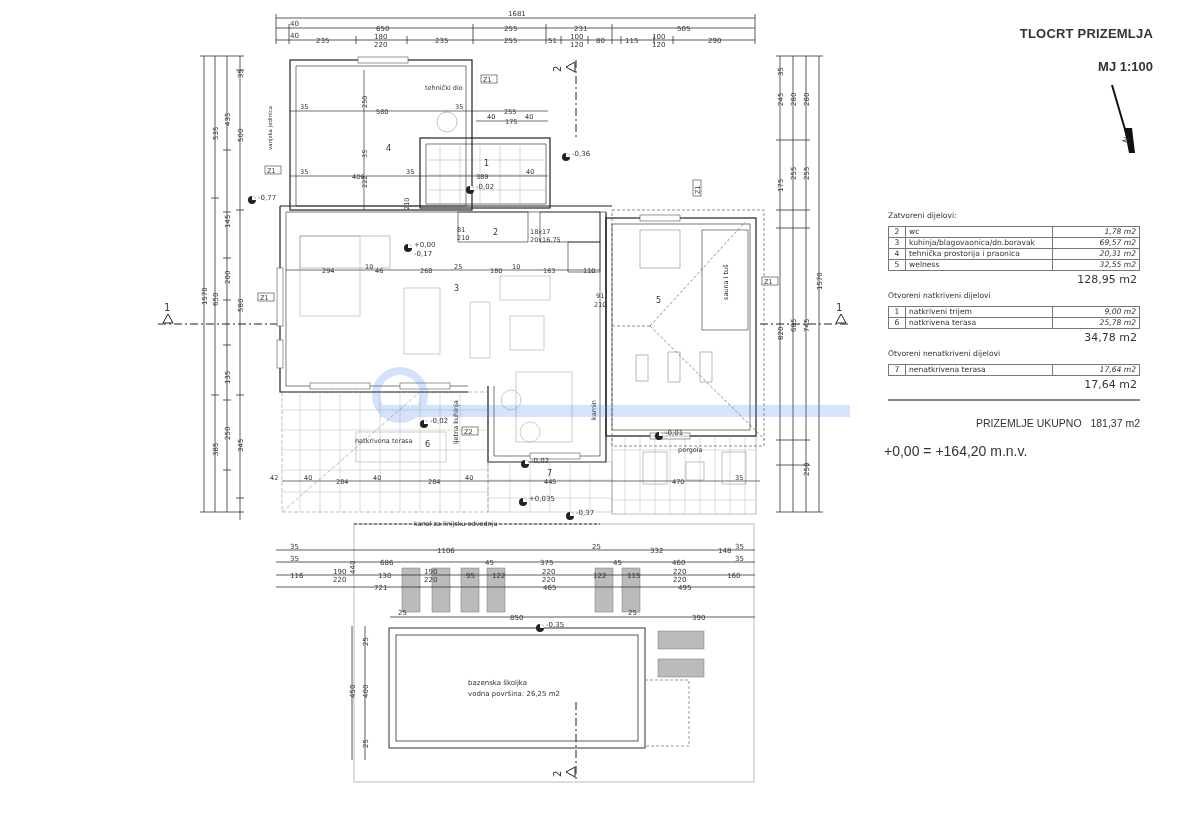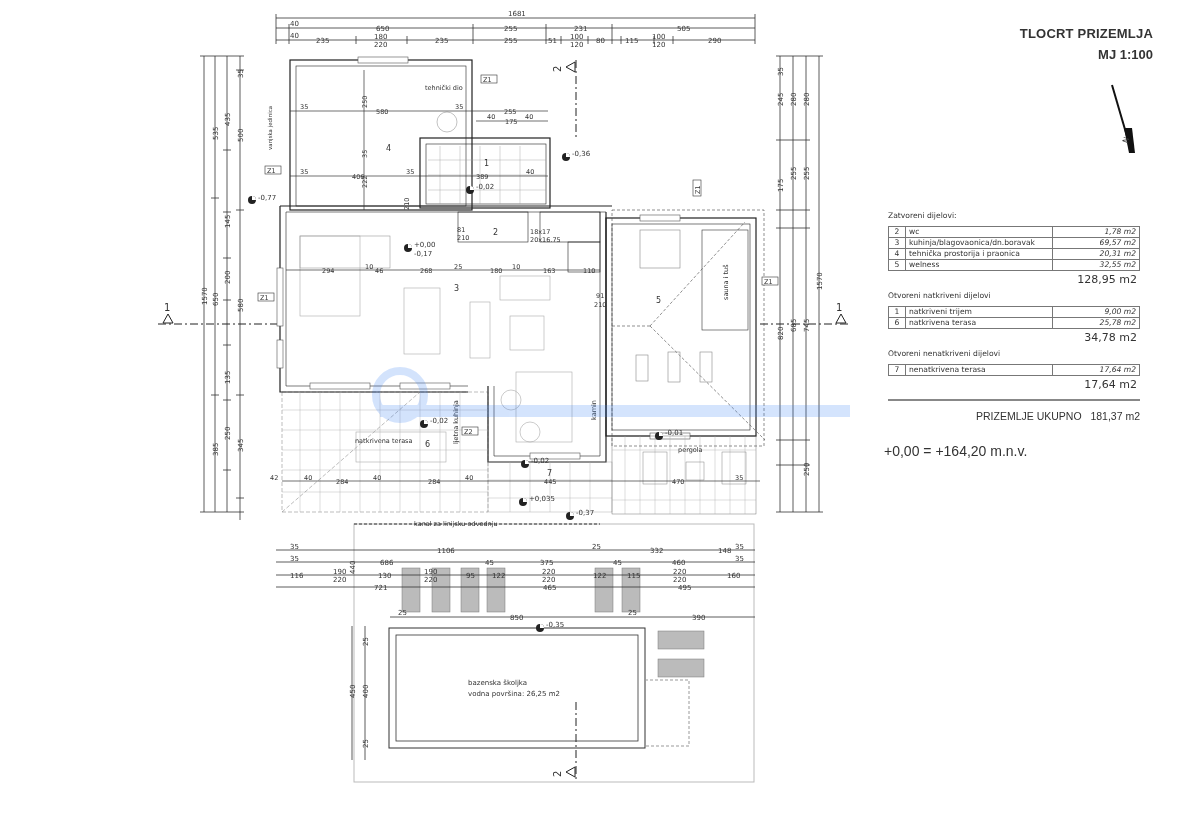--- a/index.html
+++ b/index.html
@@ -1,28 +1,28 @@
 <!DOCTYPE html>
 <html><head>
 <meta charset="utf-8">
 <style>
   html, body { margin: 0; padding: 0; background: #ffffff; }
   body { width: 1200px; height: 829px; position: relative; overflow: hidden; font-family: "Liberation Sans", sans-serif; color: #222; }
   #plan { position: absolute; left: 0; top: 0; }
   .title-block { position: absolute; right: 47px; top: 26px; text-align: right; color: #333; font-weight: bold; }
   .title-block .t1 { font-size: 13px; letter-spacing: 0.2px; }
-  .title-block .t2 { font-size: 13px; margin-top: 6px; }
+  .title-block .t2 { font-size: 13px; margin-top: 18px; }
   .area-table { position: absolute; left: 888px; top: 208px; width: 252px; font-size: 7.6px; color: #333; font-family: "DejaVu Sans", sans-serif; }
   .area-table .group-title { margin-top: 3px; margin-bottom: 6px; }
   .area-table table { width: 100%; border-collapse: collapse; }
   .area-table td { border: 1px solid #777; padding: 0px 3px; height: 10px; line-height: 10px; }
   .area-table td.num { width: 10px; text-align: center; }
   .area-table td.val { text-align: right; width: 80px; font-style: italic; }
   .area-table .subtotal { text-align: right; padding: 2px 3px 2px 0; font-size: 11px; }
-  .area-table .total { border-top: 2px solid #888; margin-top: 6px; padding-top: 9px; text-align: right; font-size: 10.5px; font-family: "Liberation Sans", sans-serif; }
+  .area-table .total { border-top: 2px solid #888; margin-top: 6px; padding-top: 16px; text-align: right; font-size: 10.5px; font-family: "Liberation Sans", sans-serif; }
   .elev-note { position: absolute; left: 884px; top: 443px; font-size: 14px; color: #333; }
   svg text { font-family: "DejaVu Sans", sans-serif; fill: #333; }
 </style>
 </head>
 <body>
 
 <svg id="plan" width="1200" height="829" viewBox="0 0 1200 829">
 
   <g stroke="#333" stroke-width="0.8">
     <line x1="276" y1="18" x2="755" y2="18"></line>

